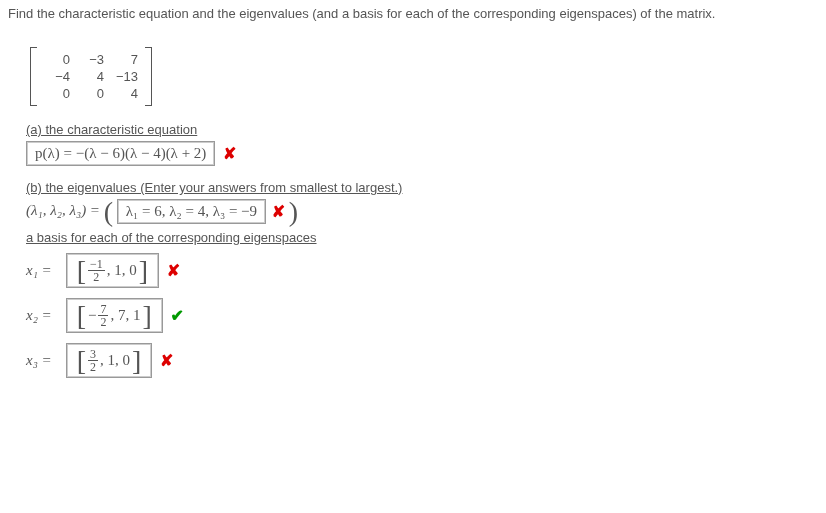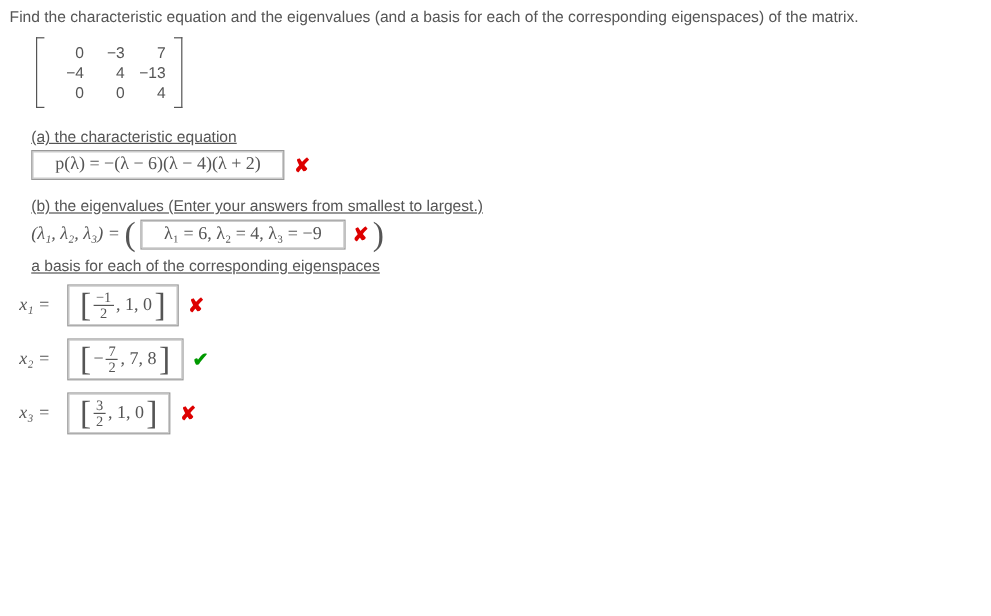--- a/index.html
+++ b/index.html
@@ -5,21 +5,21 @@
   body {
     font-family: Arial, Helvetica, sans-serif;
     font-size: 13px;
     color: #555;
     margin: 0;
     padding: 6px 8px;
     width: 826px;
     box-sizing: border-box;
   }
   .prompt {
-    margin-bottom: 8px;
+    margin-bottom: 24px;
   }
   .matrix {
     display: inline-block;
     position: relative;
     padding: 4px 10px;
     margin: 2px 0 10px 22px;
   }
   .matrix::before, .matrix::after {
     content: "";
     position: absolute;
@@ -37,21 +37,21 @@
     padding: 1px 4px;
     font-family: inherit;
   }
   .part {
     margin: 6px 0 4px 18px;
     text-decoration: underline;
   }
   .answer-box {
     border: 1px solid #999;
     box-shadow: 0 0 0 1px #ccc inset;
-    padding: 3px 19px;
+    padding: 3px 8px;
     display: inline-block;
     font-family: "Times New Roman", serif;
     font-size: 15px;
     vertical-align: middle;
   }
   .math {
     font-family: "Times New Roman", serif;
     font-size: 15px;
     font-style: italic;
   }
@@ -103,21 +103,21 @@
   .vb-l, .vb-r {
     font-size: 28px;
     line-height: 20px;
     padding: 0 2px;
   }
   .vb-content {
     display: flex;
     align-items: center;
     gap: 2px;
   }
-  .row { margin: 8px 0 10px 8px; }
+  .row { margin: 8px 0 10px 18px; }
 </style>
 </head>
 <body>
 
 
 
 <div class="prompt">Find the characteristic equation and the eigenvalues (and a basis for each of the corresponding eigenspaces) of the matrix.</div>
 
 <div class="matrix">
   <div class="mrow">
@@ -177,21 +177,21 @@
 <div class="row">
   <span class="math basis-label">x₂ =</span>
   <span class="vecbox">
     <span class="vb-l">[</span>
     <span class="vb-content">
       <span>−</span>
       <span class="frac">
         <span class="fnum">7</span>
         <span class="fden">2</span>
       </span>
-      <span>, 7, 8</span>
+      <span>, 7, 1</span>
     </span>
     <span class="vb-r">]</span>
   </span>
   <span class="feedback right">✔</span>
 </div>
 
 <div class="row">
   <span class="math basis-label">x₃ =</span>
   <span class="vecbox">
     <span class="vb-l">[</span>

